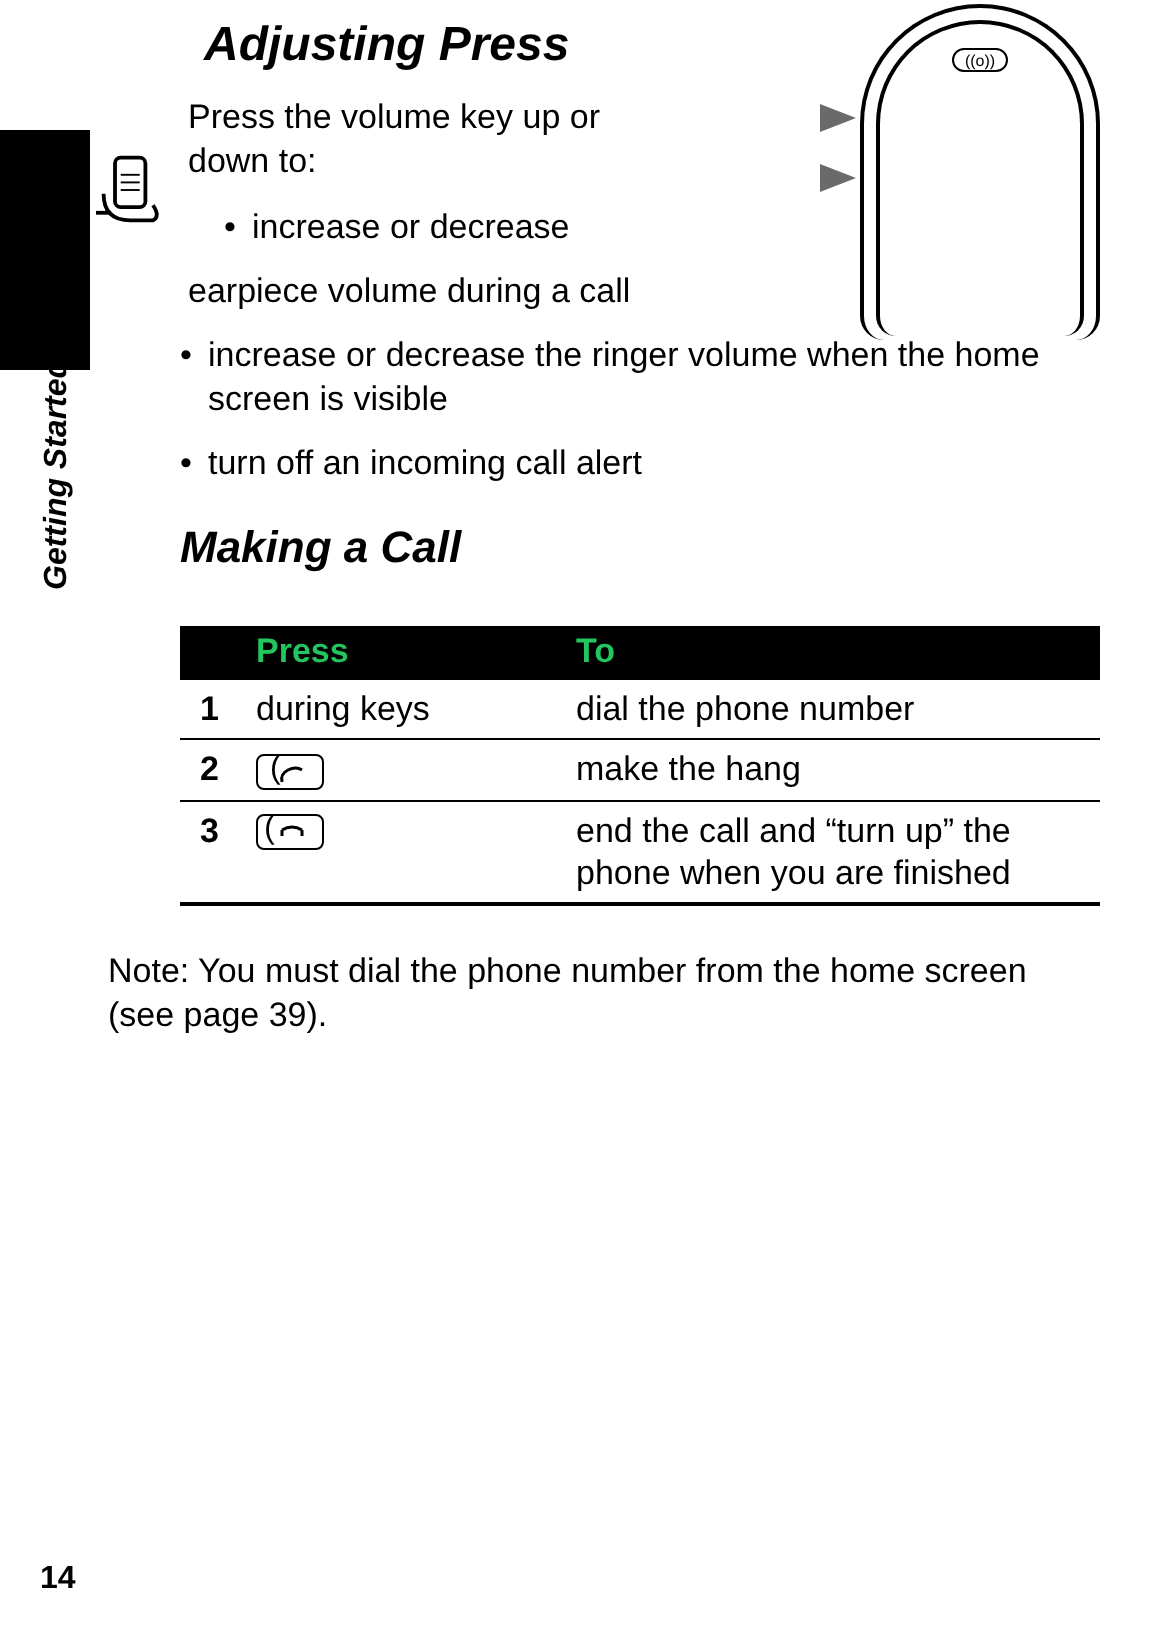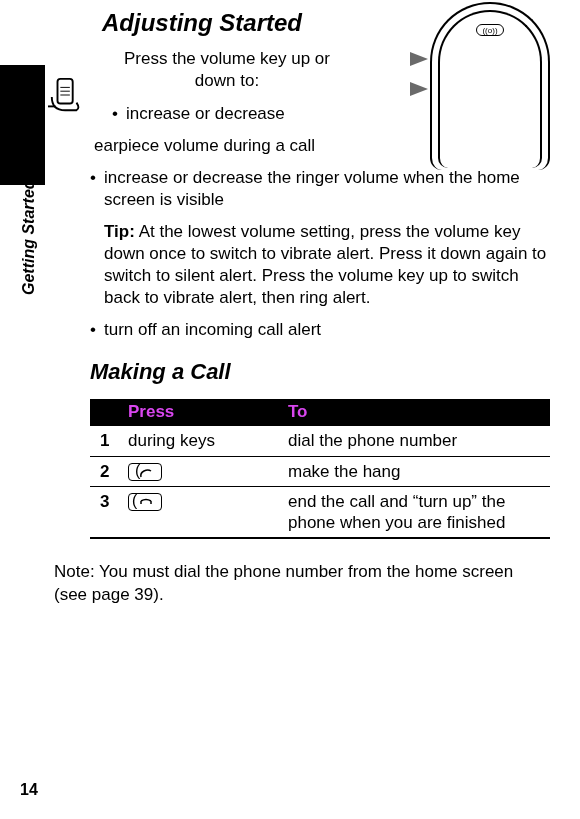--- a/index.html
+++ b/index.html
@@ -50,29 +50,28 @@
       line-height: 1.1;
       margin-left: 24px;
       text-indent: -12px;
       margin-bottom: 12px;
     }
     .heading2 {
       font-weight: bold;
       font-style: italic;
       font-size: 22px;
       margin-top: 18px;
-      margin-bottom: 14px;
+      margin-bottom: 26px;
     }
     .intro {
       font-size: 17px;
       line-height: 1.3;
       margin-bottom: 10px;
-      margin-left: 22px;
+      margin-left: 4px;
       width: 230px;
-      text-align: center;
     }
     .bullet1 {
       font-size: 17px;
       line-height: 1.3;
       margin-bottom: 10px;
       margin-left: 36px;
       position: relative;
     }
     .bullet1 .dot {
       position: absolute;
@@ -111,21 +110,21 @@
     }
     .note-label { font-weight: normal; }
     .table {
       width: 100%;
       border-collapse: collapse;
       font-size: 17px;
       margin-left: 0;
     }
     .table thead tr {
       background: #000;
-      color: #d946ef;
+      color: #22c55e;
     }
     .table th {
       text-align: left;
       font-weight: bold;
       padding: 3px 8px;
     }
     .table th:first-child { width: 30px; padding-left:10px;}
     .table th:nth-child(2) { width: 160px; }
     .table td {
       padding: 4px 8px;
@@ -220,21 +219,21 @@
   <rect x="10" y="3" width="16" height="26" rx="3" fill="none" stroke="#000" stroke-width="2"></rect>
   <line x1="13" y1="12" x2="23" y2="12" stroke="#000" stroke-width="1"></line>
   <line x1="13" y1="16" x2="23" y2="16" stroke="#000" stroke-width="1"></line>
   <line x1="13" y1="20" x2="23" y2="20" stroke="#000" stroke-width="1"></line>
   <path d="M 4 22 Q 4 36 18 36 L 30 36 Q 34 34 30 28" fill="none" stroke="#000" stroke-width="2"></path>
   <path d="M 0 32 L 8 32" fill="none" stroke="#000" stroke-width="2"></path>
 </svg>
 
 <div class="content">
   <div style="position:relative;">
-    <h1 class="heading1">Adjusting Started</h1>
+    <h1 class="heading1">Adjusting Press</h1>
 
     <div class="phone-device">
       <div class="outline">
         <div class="speaker">((o))</div>
         <div class="arrow a1"></div>
         <div class="arrow a2"></div>
       </div>
       <div class="inner"></div>
     </div>
 
@@ -244,23 +243,20 @@
       <span class="dot">•</span>
       <span>increase or decrease</span>
     </div>
     <div class="bullet1-wrapped">earpiece volume during a call</div>
 
     <div class="bullet-outer">
       <span class="dot">•</span>
       <span>increase or decrease the ringer volume when the home screen is visible</span>
     </div>
 
-    <p class="tip">
-      <span class="tip-label">Tip:</span><span> At the lowest volume setting, press the volume key down once to switch to vibrate alert. Press it down again to switch to silent alert. Press the volume key up to switch back to vibrate alert, then ring alert.</span>
-    </p>
 
     <div class="bullet-outer">
       <span class="dot">•</span>
       <span>turn off an incoming call alert</span>
     </div>
 
     <h2 class="heading2">Making a Call</h2>
 
     <table class="table">
       <thead>

